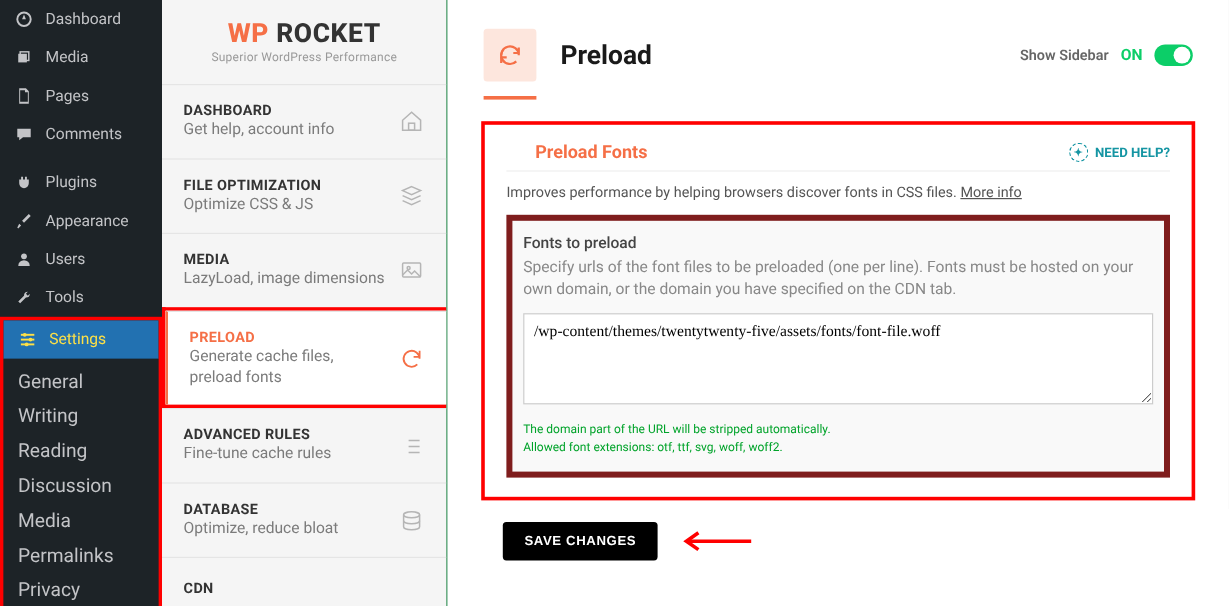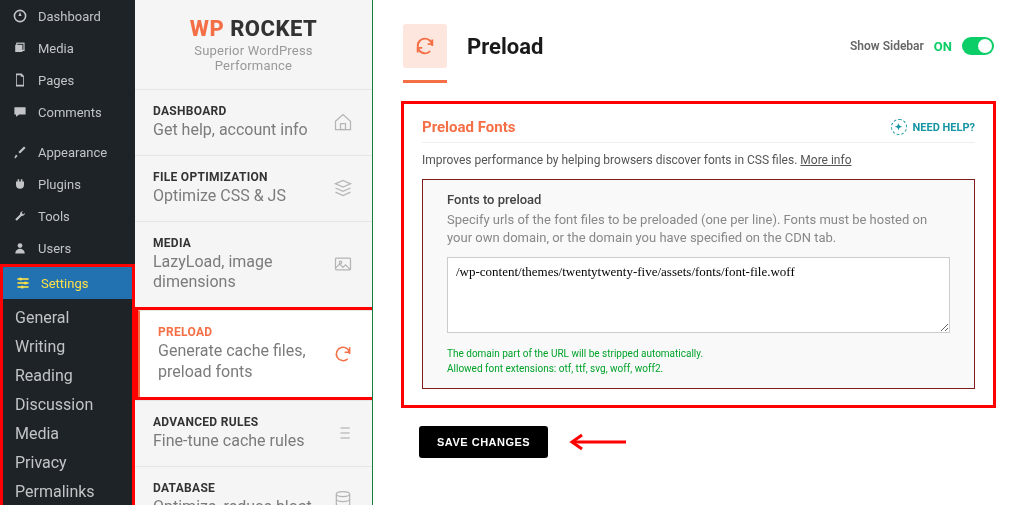--- a/index.html
+++ b/index.html
@@ -14,24 +14,24 @@
     .wp-submenu-item { padding: 5px 12px; color: #c3c4c7; font-size: 16px; cursor: pointer; }
     .wp-submenu-item.current { color: #fff; font-weight: 600; }
     .settings-box { border: 3px solid #ff0000; }
 
     
     .rocket-sidebar { width: 238px; background: #f5f5f5; height: 100%; overflow: hidden; flex-shrink: 0; border-right: 1px solid #15803d; }
     .rocket-logo { padding: 16px 20px; text-align: center; }
     .rocket-logo-main { font-size: 22px; font-weight: 800; letter-spacing: 0.5px; }
     .rocket-logo-main .wp { color: #f56f46; }
     .rocket-logo-main .rkt { color: #333; }
-    .rocket-logo-sub { font-size: 13px; color: #999; margin-top: 2px; letter-spacing: 0.2px; }
+    .rocket-logo-sub { font-size: 10px; color: #999; margin-top: 2px; letter-spacing: 0.2px; }
     .rocket-menu-item { display: flex; align-items: center; justify-content: space-between; padding: 14px 18px; border-top: 1px solid #e5e5e5; cursor: pointer; }
     .rocket-menu-item .labels .title { font-size: 12px; font-weight: 700; color: #333; letter-spacing: 0.3px; }
-    .rocket-menu-item .labels .desc { font-size: 16px; color: #7b7b7b; margin-top: 2px; line-height: 1.3; }
+    .rocket-menu-item .labels .desc { font-size: 13px; color: #7b7b7b; margin-top: 2px; line-height: 1.3; }
     .rocket-menu-item .menu-icon { width: 22px; height: 22px; color: #b5b5b5; display: flex; align-items: center; justify-content: center; flex-shrink: 0; margin-left: 8px; }
     .rocket-menu-item.active { background: #fff; border-left: 2px solid #f56f46; }
     .rocket-menu-item.active .labels .title { color: #f56f46; }
     .rocket-menu-item.active .menu-icon { color: #f56f46; }
     .rocket-highlight-box { border: 3px solid #ff0000; border-right: none; }
 
     
     .main { flex: 1; background: #fff; overflow: hidden; display: flex; flex-direction: column; padding: 0; }
     .page-header { display: flex; align-items: center; justify-content: space-between; padding: 24px 30px 12px 30px; }
     .page-header-left { display: flex; align-items: center; gap: 20px; }
@@ -40,27 +40,27 @@
     .show-sidebar { display: flex; align-items: center; gap: 10px; color: #666; font-size: 12px; font-weight: 600; }
     .toggle-on { font-size: 13px; font-weight: 700; color: #0cce68; }
     .toggle-switch { width: 32px; height: 18px; background: #0cce68; border-radius: 10px; position: relative; }
     .toggle-switch::after { content: ''; position: absolute; width: 14px; height: 14px; background: #fff; border-radius: 50%; top: 2px; right: 2px; }
     .tab-underline { height: 3px; background: #f56f46; width: 44px; margin-left: 30px; }
 
     .content-scroll { overflow-y: auto; flex: 1; padding: 0 28px 20px 28px; }
 
     .section-box { border: 3px solid #ff0000; padding: 14px 18px 16px 18px; margin-top: 18px; background: #fff; }
     .section-header { display: flex; justify-content: space-between; align-items: center; margin-bottom: 6px; }
-    .section-title { color: #f56f46; font-size: 15px; font-weight: 700; }
+    .section-title { color: #f56f46; font-size: 15px; font-weight: 700; margin-left: 24px; }
     .need-help { display: flex; align-items: center; gap: 6px; color: #1595a3; font-size: 11px; font-weight: 700; cursor: pointer; }
     .need-help-icon { width: 16px; height: 16px; border: 1.5px dashed #1595a3; border-radius: 50%; display: flex; align-items: center; justify-content: center; font-size: 9px; }
     .section-desc { color: #555; font-size: 12px; padding: 10px 0 12px 0; border-top: 1px solid #eee; }
     .section-desc a { color: #555; text-decoration: underline; cursor: pointer; }
 
-    .field-box { background: #f9f9f9; border: 1px solid #7f1d1d; padding: 12px 24px; }
+    .field-box { background: #f9f9f9; border: 5px solid #7f1d1d; padding: 12px 9px; }
     .field-label { font-size: 13px; color: #444; font-weight: 500; margin-bottom: 4px; }
     .field-help { font-size: 13px; color: #888; line-height: 1.4; margin-bottom: 10px; }
     .field-textarea { width: 100%; height: 76px; border: 1px solid #ccc; padding: 6px 8px; font-family: 'Times New Roman', serif; font-size: 13px; resize: vertical; background: #fff; }
     .field-note { color: #00a32a; font-size: 10px; margin-top: 10px; line-height: 1.5; }
 
     .save-row { display: flex; align-items: center; gap: 20px; margin-top: 18px; padding-left: 18px; }
     .save-btn { background: #000000; color: #fff; border: none; padding: 10px 18px; font-size: 11px; font-weight: 700; letter-spacing: 0.5px; border-radius: 3px; cursor: pointer; }
     .arrow-annot { color: #ff0000; }
 
     svg { display: block; }
@@ -99,49 +99,49 @@
         <svg width="16" height="16" viewBox="0 0 20 20" fill="currentColor">
           <path d="M3 4h14v9H9l-4 3v-3H3V4z"></path>
         </svg>
       </span>
     <span>Comments</span>
   </div>
   <div style="height:8px"></div>
   <div class="wp-menu-item">
     <span class="dashicon">
         <svg width="16" height="16" viewBox="0 0 20 20" fill="currentColor">
+          <path d="M7 4v3H5v4a5 5 0 005 5 5 5 0 005-5V7h-2V4h-2v3H9V4H7z"></path>
+        </svg>
+      </span>
+    <span>Plugins</span>
+  </div>
+  <div class="wp-menu-item">
+    <span class="dashicon">
+        <svg width="16" height="16" viewBox="0 0 20 20" fill="currentColor">
           <path d="M15 3l2 2-7 7-2-2 7-7zM5 13l2 2-3 3-1-1 2-4z"></path>
         </svg>
       </span>
     <span>Appearance</span>
-  </div>
-  <div class="wp-menu-item">
-    <span class="dashicon">
-        <svg width="16" height="16" viewBox="0 0 20 20" fill="currentColor">
-          <path d="M7 4v3H5v4a5 5 0 005 5 5 5 0 005-5V7h-2V4h-2v3H9V4H7z"></path>
-        </svg>
-      </span>
-    <span>Plugins</span>
-  </div>
-  <div class="wp-menu-item">
-    <span class="dashicon">
-        <svg width="16" height="16" viewBox="0 0 20 20" fill="currentColor">
-          <path d="M14 4a4 4 0 00-4 4l-6 6 2 2 6-6a4 4 0 004-4l-2 2-2-2 2-2z"></path>
-        </svg>
-      </span>
-    <span>Tools</span>
   </div>
   <div class="wp-menu-item">
     <span class="dashicon">
         <svg width="16" height="16" viewBox="0 0 20 20" fill="currentColor">
           <circle cx="10" cy="7" r="3"></circle>
           <path d="M4 17a6 6 0 0112 0H4z"></path>
         </svg>
       </span>
     <span>Users</span>
+  </div>
+  <div class="wp-menu-item">
+    <span class="dashicon">
+        <svg width="16" height="16" viewBox="0 0 20 20" fill="currentColor">
+          <path d="M14 4a4 4 0 00-4 4l-6 6 2 2 6-6a4 4 0 004-4l-2 2-2-2 2-2z"></path>
+        </svg>
+      </span>
+    <span>Tools</span>
   </div>
 
   <div class="settings-box">
     <div class="wp-menu-item active">
       <span class="dashicon">
           <svg width="16" height="16" viewBox="0 0 20 20" fill="currentColor">
             <rect x="3" y="4" width="14" height="2"></rect>
             <rect x="3" y="9" width="14" height="2"></rect>
             <rect x="3" y="14" width="14" height="2"></rect>
             <circle cx="7" cy="5" r="2"></circle>
@@ -150,22 +150,22 @@
           </svg>
         </span>
       <span>Settings</span>
     </div>
     <div class="wp-submenu">
       <div class="wp-submenu-item">General</div>
       <div class="wp-submenu-item">Writing</div>
       <div class="wp-submenu-item">Reading</div>
       <div class="wp-submenu-item">Discussion</div>
       <div class="wp-submenu-item">Media</div>
+      <div class="wp-submenu-item">Permalinks</div>
       <div class="wp-submenu-item">Privacy</div>
-      <div class="wp-submenu-item">Permalinks</div>
       <div class="wp-submenu-item current">WP Rocket</div>
     </div>
   </div>
 </div>
 
 <div class="rocket-sidebar">
   <div class="rocket-logo">
     <div class="rocket-logo-main"><span class="wp">WP </span><span class="rkt">ROCKET</span></div>
     <div class="rocket-logo-sub">Superior WordPress Performance</div>
   </div>

